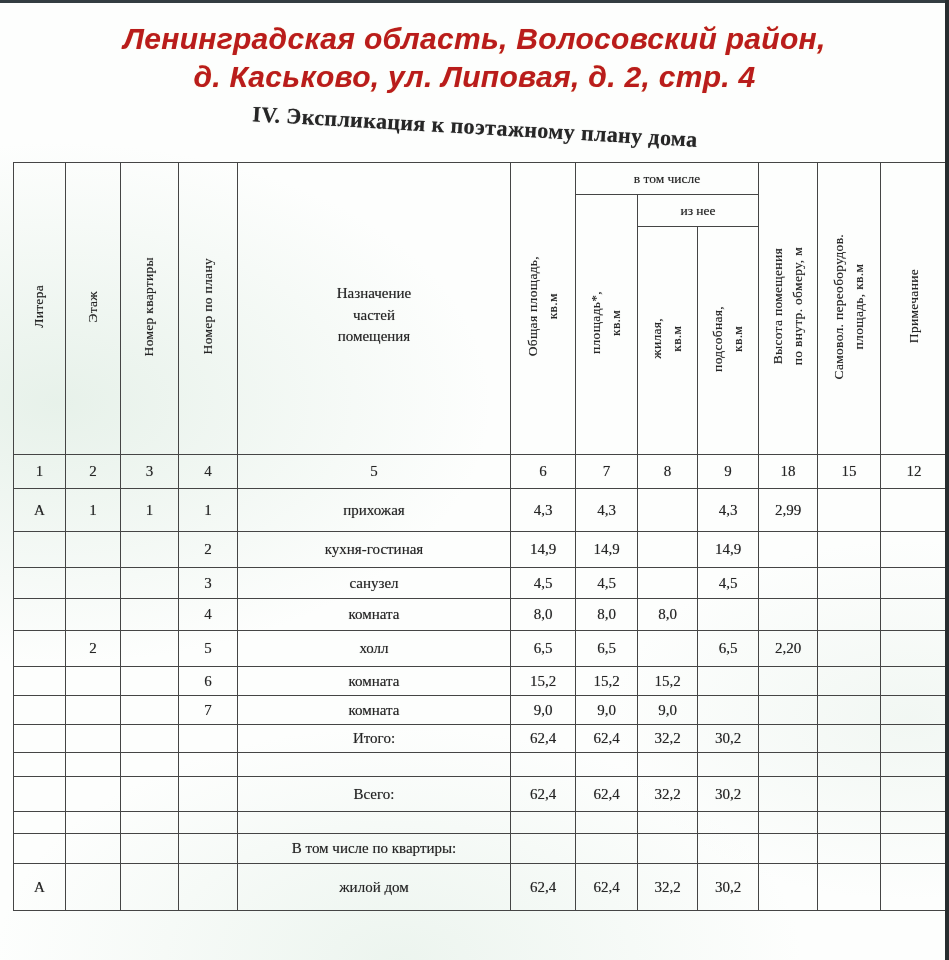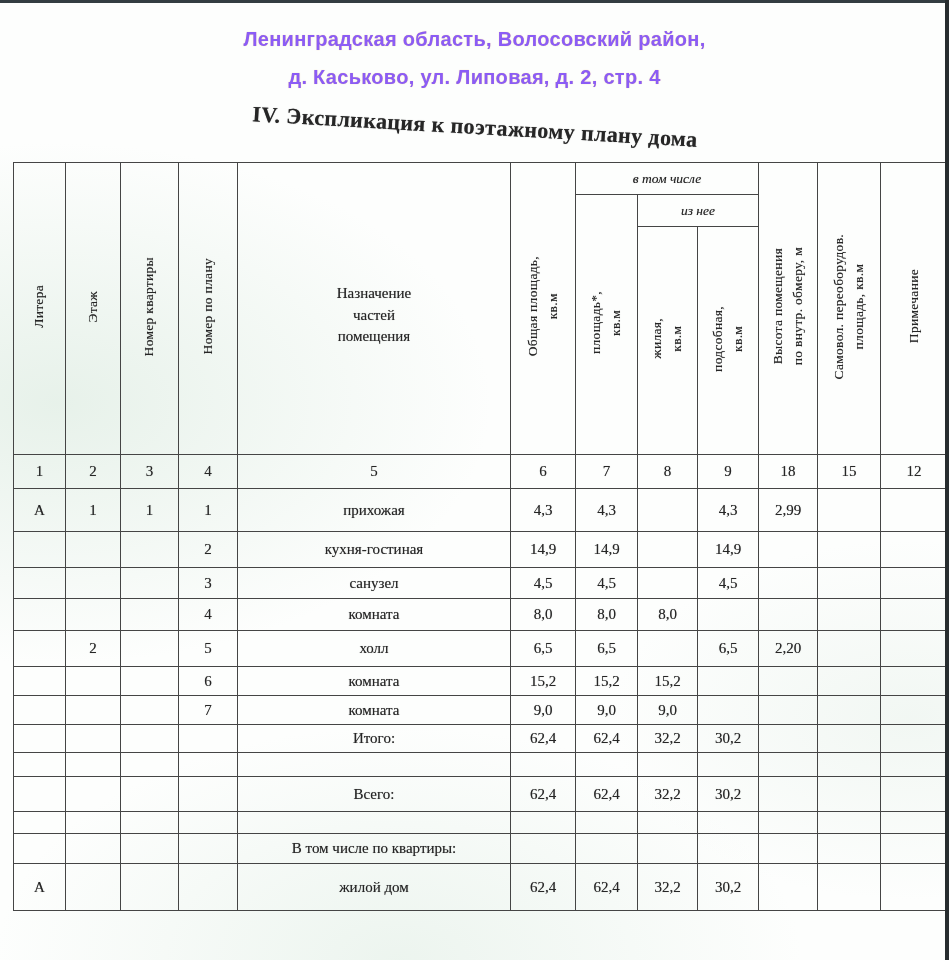--- a/index.html
+++ b/index.html
@@ -21,23 +21,24 @@
   }
   .edge-right {
     position: absolute; top: 0; right: 0; width: 4px; height: 100%;
     background: #272d2f;
   }
   .address {
     margin-top: 20px;
     text-align: center;
     font-family: "Liberation Sans", sans-serif;
     font-weight: 700;
-    font-size: 20px;
+    font-style: italic;
+    font-size: 30px;
     line-height: 38px;
-    color: #8b5cf6;
+    color: #b91c1c;
     text-shadow: 0 0 1px rgba(233,166,60,0.55);
     letter-spacing: 0.3px;
   }
   .section-title {
     width: fit-content;
     margin: 18px auto 0 auto;
     font-weight: 700;
     font-size: 22px;
     transform: rotate(3.3deg);
     text-shadow: 0 0 0.8px rgba(35,35,35,0.6);
@@ -56,21 +57,21 @@
     vertical-align: middle;
     font-weight: 400;
     overflow: hidden;
     text-shadow: 0 0 0.7px rgba(45,45,45,0.55);
   }
   tr.h1 { height: 32px; }
   tr.h2 { height: 32px; }
   tr.h3 { height: 228px; }
   tr.numrow { height: 34px; }
   tr.numrow td { font-size: 15px; }
-  .group-head { font-size: 13.5px; font-style: italic; }
+  .group-head { font-size: 13.5px; }
   .vtext {
     display: inline-block;
     writing-mode: vertical-rl;
     transform: rotate(180deg);
     white-space: pre-line;
     font-size: 13.5px;
     line-height: 1.5;
     letter-spacing: 0.3px;
   }
   th.name-head { vertical-align: top; }

